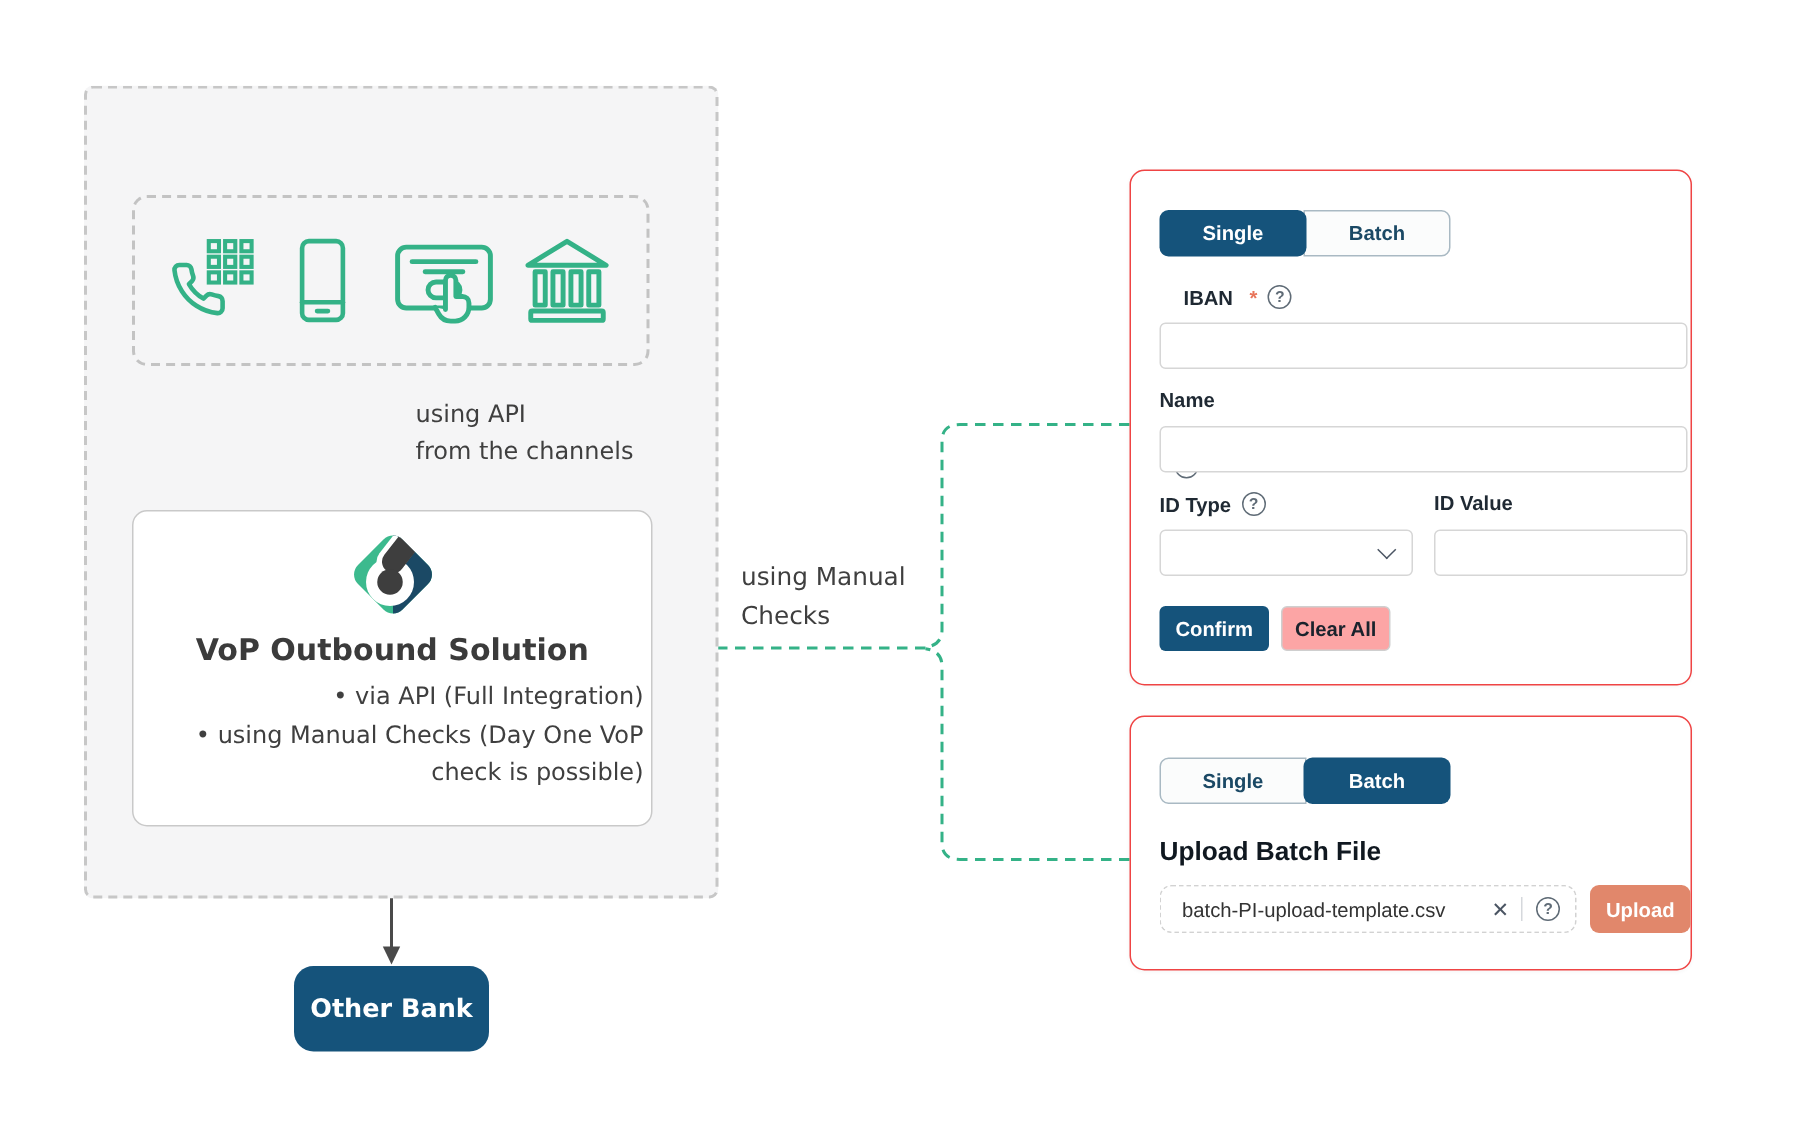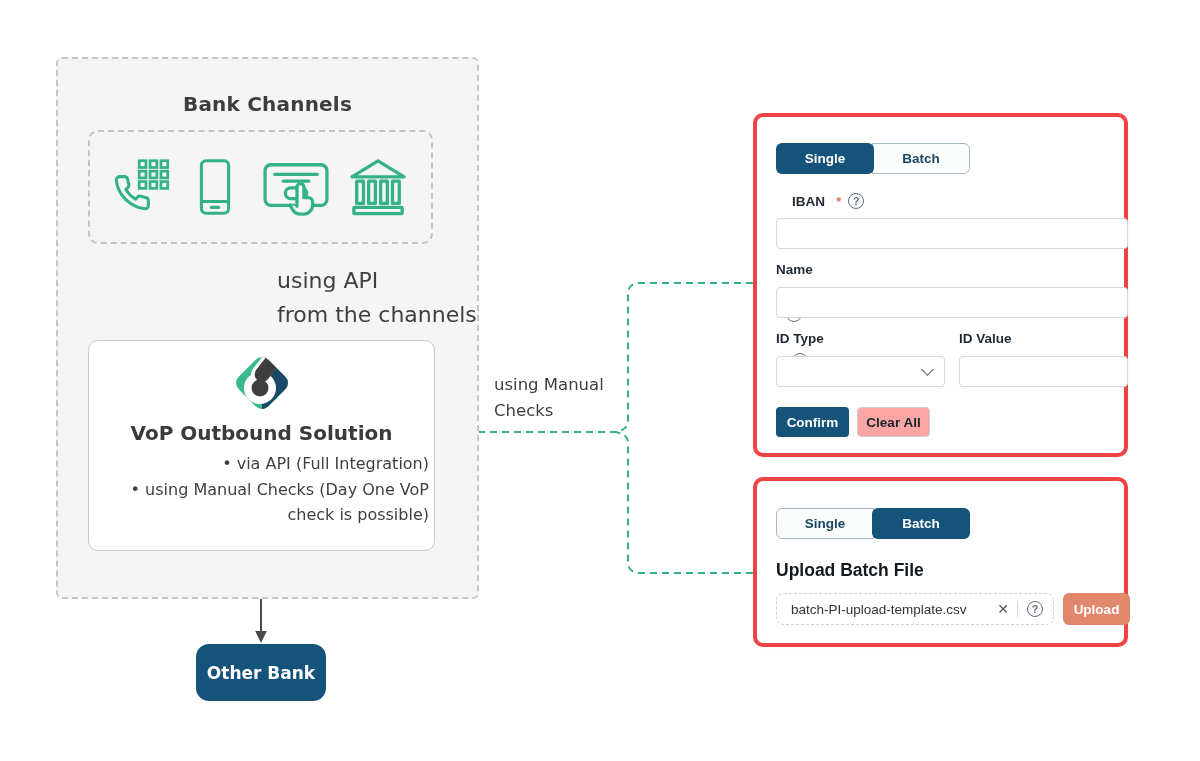--- a/index.html
+++ b/index.html
@@ -18,28 +18,28 @@
   .icons-box svg{display:block;}
   
   .vop-card{position:absolute;left:88px;top:340px;width:347px;height:211px;background:#fff;
     border:1.5px solid #c9c9c9;border-radius:10px;z-index:2;box-sizing:border-box;
     display:flex;flex-direction:column;align-items:center;}
   .vop-logo{margin-top:10px;}
   .vop-title{margin-top:6px;font-size:20px;font-weight:700;color:#3b3b3b;}
   .vop-bullets{margin-top:6px;width:335px;text-align:right;font-size:16px;line-height:1.6;color:#3f3f3f;}
   .vop-bullets .bullet::before{content:"•  ";}
   
-  .api-label{position:absolute;left:277px;top:264px;font-size:22px;line-height:1.55;color:#3f3f3f;z-index:2;}
+  .api-label{position:absolute;left:277px;top:264px;font-size:16px;line-height:1.55;color:#3f3f3f;z-index:2;}
   .manual-label{position:absolute;left:494px;top:372px;width:128px;font-size:16.5px;line-height:1.55;color:#3f3f3f;z-index:2;}
   
   .other-bank{position:absolute;left:196px;top:644px;width:130px;height:57px;background:#15537b;
     border-radius:13px;display:flex;align-items:center;justify-content:center;color:#fff;
     font-size:17px;font-weight:600;z-index:2;cursor:pointer;}
   
-  .panel{position:absolute;width:375px;background:#fff;border:4px solid #ef4444;border-radius:10px;
+  .panel{position:absolute;width:375px;background:#fff;border:1px solid #ef4444;border-radius:10px;
     z-index:2;box-sizing:border-box;box-shadow:0 1px 3px rgba(0,0,0,.04);
     font-family:"Liberation Sans",sans-serif;color:#1f2933;}
   .panel-single{left:753px;top:113px;height:344px;}
   .panel-batch{left:753px;top:477px;height:170px;}
   .tabs{position:absolute;left:19px;width:196px;height:31px;display:flex;}
   .tab{flex:0 0 98px;height:31px;display:flex;align-items:center;justify-content:center;
     font-size:13.5px;font-weight:700;box-sizing:border-box;cursor:pointer;}
   .tab.active{background:#15537b;color:#fff;border-radius:6px;z-index:2;}
   .tab.inactive{background:#fbfcfc;color:#1b4965;border:1px solid #a9b9c3;z-index:1;}
   .tab.inactive.right{border-radius:0 6px 6px 0;margin-left:-2px;}
@@ -87,21 +87,20 @@
 
     <g stroke="#34b287" stroke-width="2" fill="none" stroke-dasharray="7 5">
       <path d="M753 283 H640 Q628 283 628 294 V420 Q628 430 617 431.5"></path>
       <path d="M753 573 H640 Q628 573 628 562 V444 Q628 434 617 432.5"></path>
       <path d="M617 432 H451"></path>
     </g>
     <polygon points="452,425.8 452,438.2 439,432" fill="#34b287"></polygon>
   </svg>
 
   <div class="channels-wrap">
-    <div class="channels-title">Bank Channels</div>
 
     <div class="icons-box">
 
       <svg width="58" height="58" viewBox="0 0 64 64">
         <g fill="none" stroke="#34b287" stroke-width="1.9" stroke-linecap="round" stroke-linejoin="round" transform="translate(1,17) scale(1.78)">
           <path d="M22 16.92v3a2 2 0 0 1-2.18 2 19.79 19.79 0 0 1-8.63-3.07 19.5 19.5 0 0 1-6-6 19.79 19.79 0 0 1-3.07-8.67A2 2 0 0 1 4.11 2h3a2 2 0 0 1 2 1.72 12.84 12.84 0 0 0 .7 2.81 2 2 0 0 1-.45 2.11L8.09 9.91a16 16 0 0 0 6 6l1.27-1.27a2 2 0 0 1 2.11-.45 12.84 12.84 0 0 0 2.81.7A2 2 0 0 1 22 16.92z"></path>
         </g>
         <g fill="none" stroke="#34b287" stroke-width="3">
           <rect x="30" y="3" width="7.5" height="7.5"></rect>
             <rect x="42" y="3" width="7.5" height="7.5"></rect>
@@ -191,21 +190,21 @@
     </div>
     <div class="tbox" style="left:19px;top:101px;width:352px;"></div>
 
     <div class="field-label" style="left:19px;top:145px;flex-direction:column;">
       <span>Name</span>
         <span class="req">*</span>
       <span class="help">?</span>
     </div>
     <div class="tbox" style="left:19px;top:170px;width:352px;"></div>
 
-    <div class="field-label" style="left:19px;top:214px;flex-direction:column;">
+    <div class="field-label" style="left:19px;top:214px;">
       <span>ID Type</span>
       <span class="help">?</span>
     </div>
     <div class="field-label" style="left:202px;top:214px;">
       <span>ID Value</span>
     </div>
     <div class="tbox selectbox" style="left:19px;top:239px;width:169px;">
       <span class="chev"></span>
     </div>
     <div class="tbox" style="left:202px;top:239px;width:169px;"></div>

